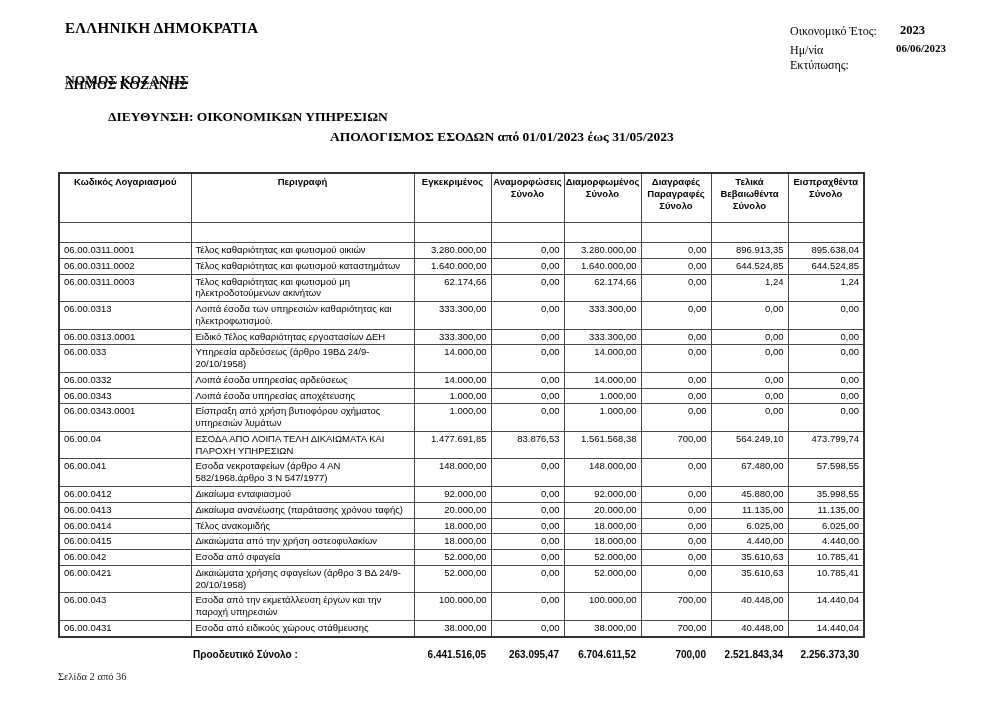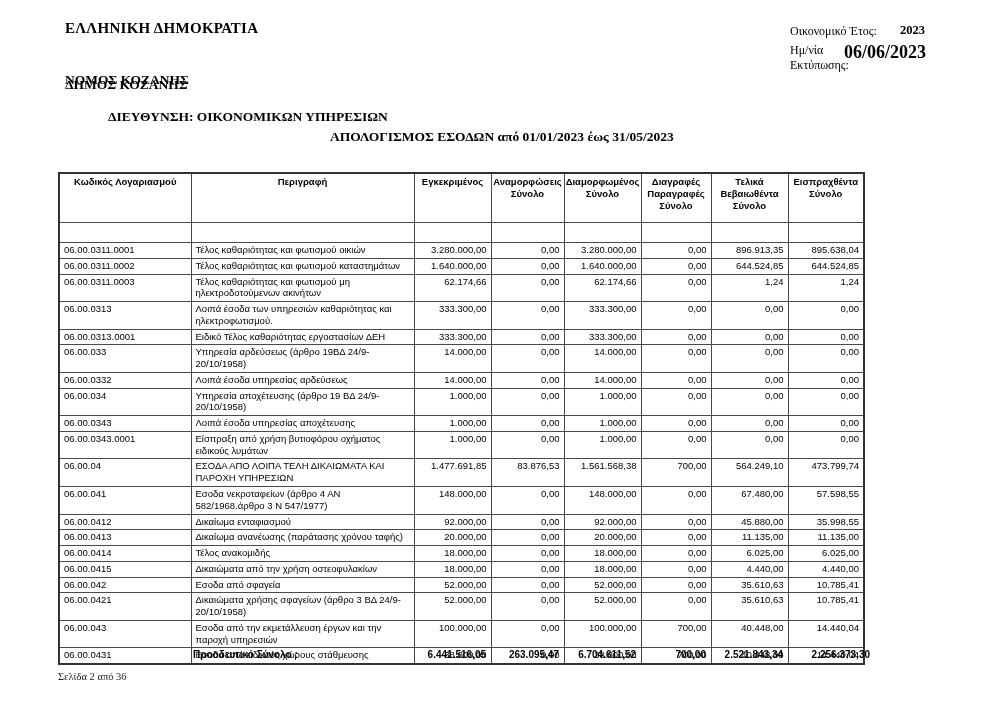--- a/index.html
+++ b/index.html
@@ -11,42 +11,42 @@
   .org-prefecture{position:absolute;left:65px;top:72px;font-size:13.5px;font-weight:bold;}
   .org-municipality{position:absolute;left:65px;top:77px;font-size:13.5px;font-weight:bold;}
   .org-directorate{position:absolute;left:65px;top:109px;font-size:13.5px;font-weight:bold;margin-left:43px;}
   .report-title{position:absolute;left:330px;top:129px;font-size:13.5px;font-weight:bold;}
 
   
   .fy-label{position:absolute;left:790px;top:24px;font-size:12px;}
   .fy-value{position:absolute;left:900px;top:23px;font-size:12.5px;font-weight:bold;}
   .pd-label1{position:absolute;left:790px;top:43px;font-size:12px;}
   .pd-label2{position:absolute;left:790px;top:58px;font-size:12px;}
-  .pd-value{position:absolute;left:844px;top:42px;font-size:18px;font-weight:bold;}
+  .pd-value{position:absolute;left:896px;top:42px;font-size:11px;font-weight:bold;}
 
   
   table.grid{position:absolute;left:58px;top:172px;width:805px;border-collapse:collapse;
              table-layout:fixed;border:2px solid #333;font-family:"Liberation Sans",sans-serif;}
   .grid th,.grid td{border:1px solid #4a4a4a;overflow:hidden;}
   .grid th{font-size:9.5px;font-weight:bold;vertical-align:top;text-align:center;
            padding:2px 1px 0;height:46px;line-height:1.25;}
   .grid tr.spacer td{height:19px;padding:0;}
   .grid td{font-size:9.5px;vertical-align:top;padding:1px 4px 2px;line-height:1.24;}
   .grid td.code{text-align:left;}
   .grid td.desc{text-align:left;}
   .grid td.num{text-align:right;}
   col.c0{width:132px}col.c1{width:223px}col.c2{width:77px}col.c3{width:73px}
   col.c4{width:77px}col.c5{width:70px}col.c6{width:77px}col.c7{width:76px}
 
   
   .total-label{position:absolute;left:193px;top:649px;font-family:"Liberation Sans",sans-serif;
                font-size:10px;font-weight:bold;}
   .total{position:absolute;top:649px;font-family:"Liberation Sans",sans-serif;
          font-size:10px;font-weight:bold;white-space:nowrap;}
-  .t0{right:514px}.t1{right:441px}.t2{right:364px}.t3{right:294px}.t4{right:217px}.t5{right:130px}
+  .t0{right:514px}.t1{right:441px}.t2{right:364px}.t3{right:294px}.t4{right:217px}.t5{right:141px}
   .page-label{position:absolute;left:58px;top:671px;font-size:10.5px;color:#222;}
 </style>
 </head>
 <body>
 
 <div class="page">
 
   <div class="org-republic">ΕΛΛΗΝΙΚΗ ΔΗΜΟΚΡΑΤΙΑ</div>
   <div class="org-prefecture">ΝΟΜΟΣ ΚΟΖΑΝΗΣ</div>
   <div class="org-municipality">ΔΗΜΟΣ ΚΟΖΑΝΗΣ</div>
@@ -157,42 +157,32 @@
           <td class="code">06.00.0332</td>
           <td class="desc">Λοιπά έσοδα υπηρεσίας αρδεύσεως</td>
           <td class="num">14.000,00</td>
           <td class="num">0,00</td>
           <td class="num">14.000,00</td>
           <td class="num">0,00</td>
           <td class="num">0,00</td>
           <td class="num">0,00</td>
         </tr>
         <tr>
-          <td class="code">06.00.034</td>
-          <td class="desc">Υπηρεσία αποχέτευσης (άρθρο 19 ΒΔ 24/9-20/10/1958)</td>
-          <td class="num">1.000,00</td>
-          <td class="num">0,00</td>
-          <td class="num">1.000,00</td>
-          <td class="num">0,00</td>
-          <td class="num">0,00</td>
-          <td class="num">0,00</td>
-        </tr>
-        <tr>
           <td class="code">06.00.0343</td>
           <td class="desc">Λοιπά έσοδα υπηρεσίας αποχέτευσης</td>
           <td class="num">1.000,00</td>
           <td class="num">0,00</td>
           <td class="num">1.000,00</td>
           <td class="num">0,00</td>
           <td class="num">0,00</td>
           <td class="num">0,00</td>
         </tr>
         <tr>
           <td class="code">06.00.0343.0001</td>
-          <td class="desc">Είσπραξη από χρήση βυτιοφόρου οχήματος ειδικούς λυμάτων</td>
+          <td class="desc">Είσπραξη από χρήση βυτιοφόρου οχήματος υπηρεσιών λυμάτων</td>
           <td class="num">1.000,00</td>
           <td class="num">0,00</td>
           <td class="num">1.000,00</td>
           <td class="num">0,00</td>
           <td class="num">0,00</td>
           <td class="num">0,00</td>
         </tr>
         <tr>
           <td class="code">06.00.04</td>
           <td class="desc">ΕΣΟΔΑ ΑΠΟ ΛΟΙΠΑ ΤΕΛΗ ΔΙΚΑΙΩΜΑΤΑ ΚΑΙ ΠΑΡΟΧΗ ΥΠΗΡΕΣΙΩΝ</td>

